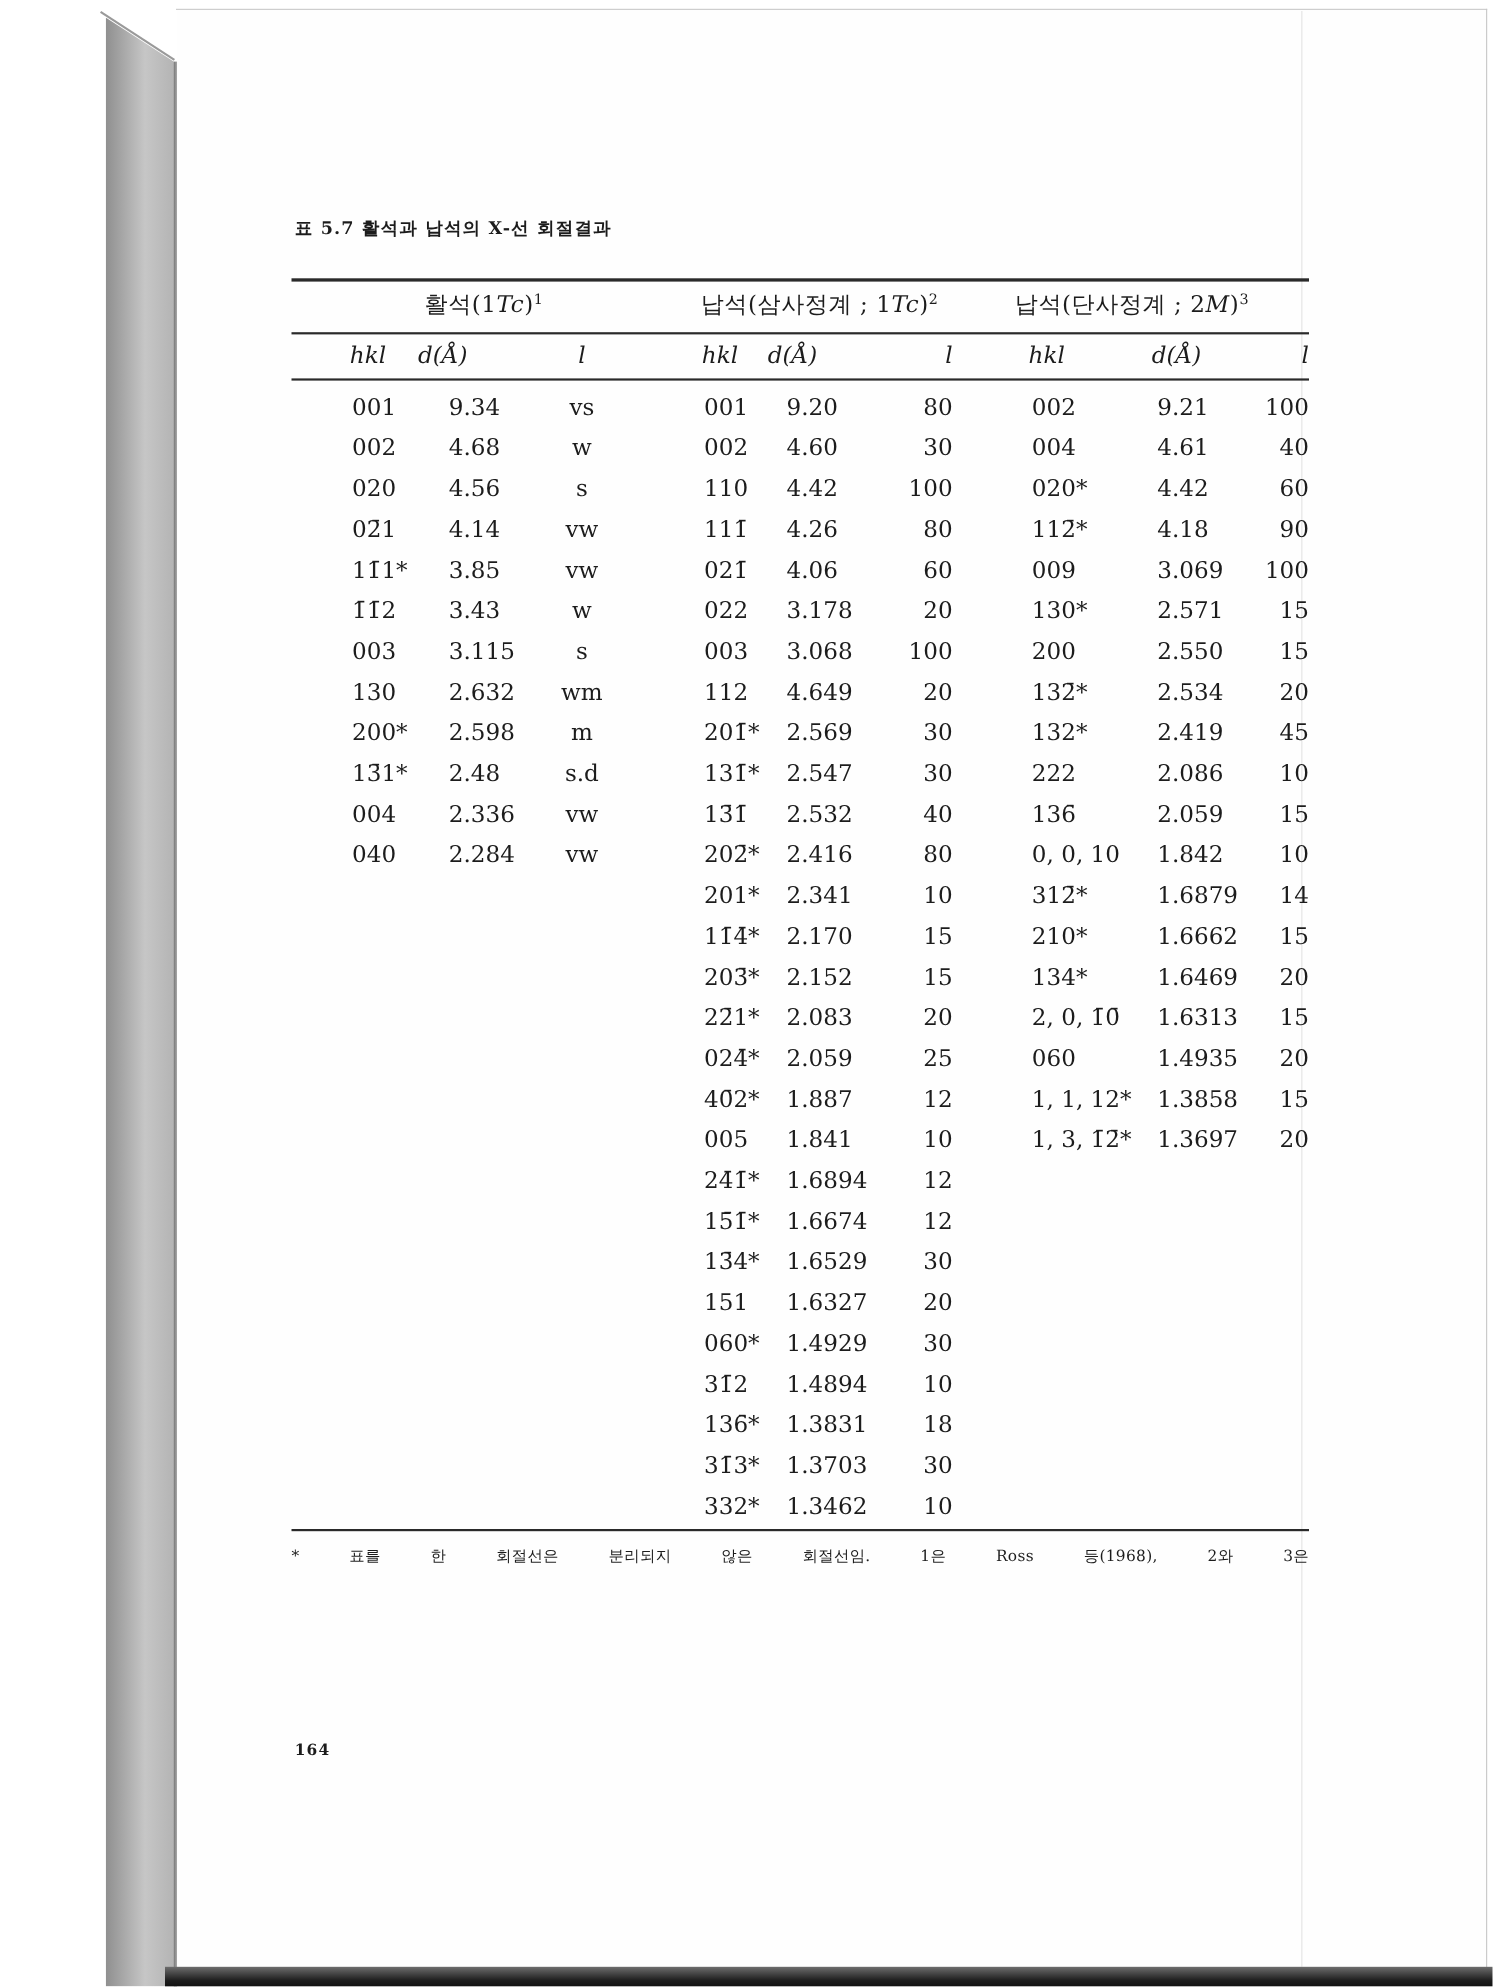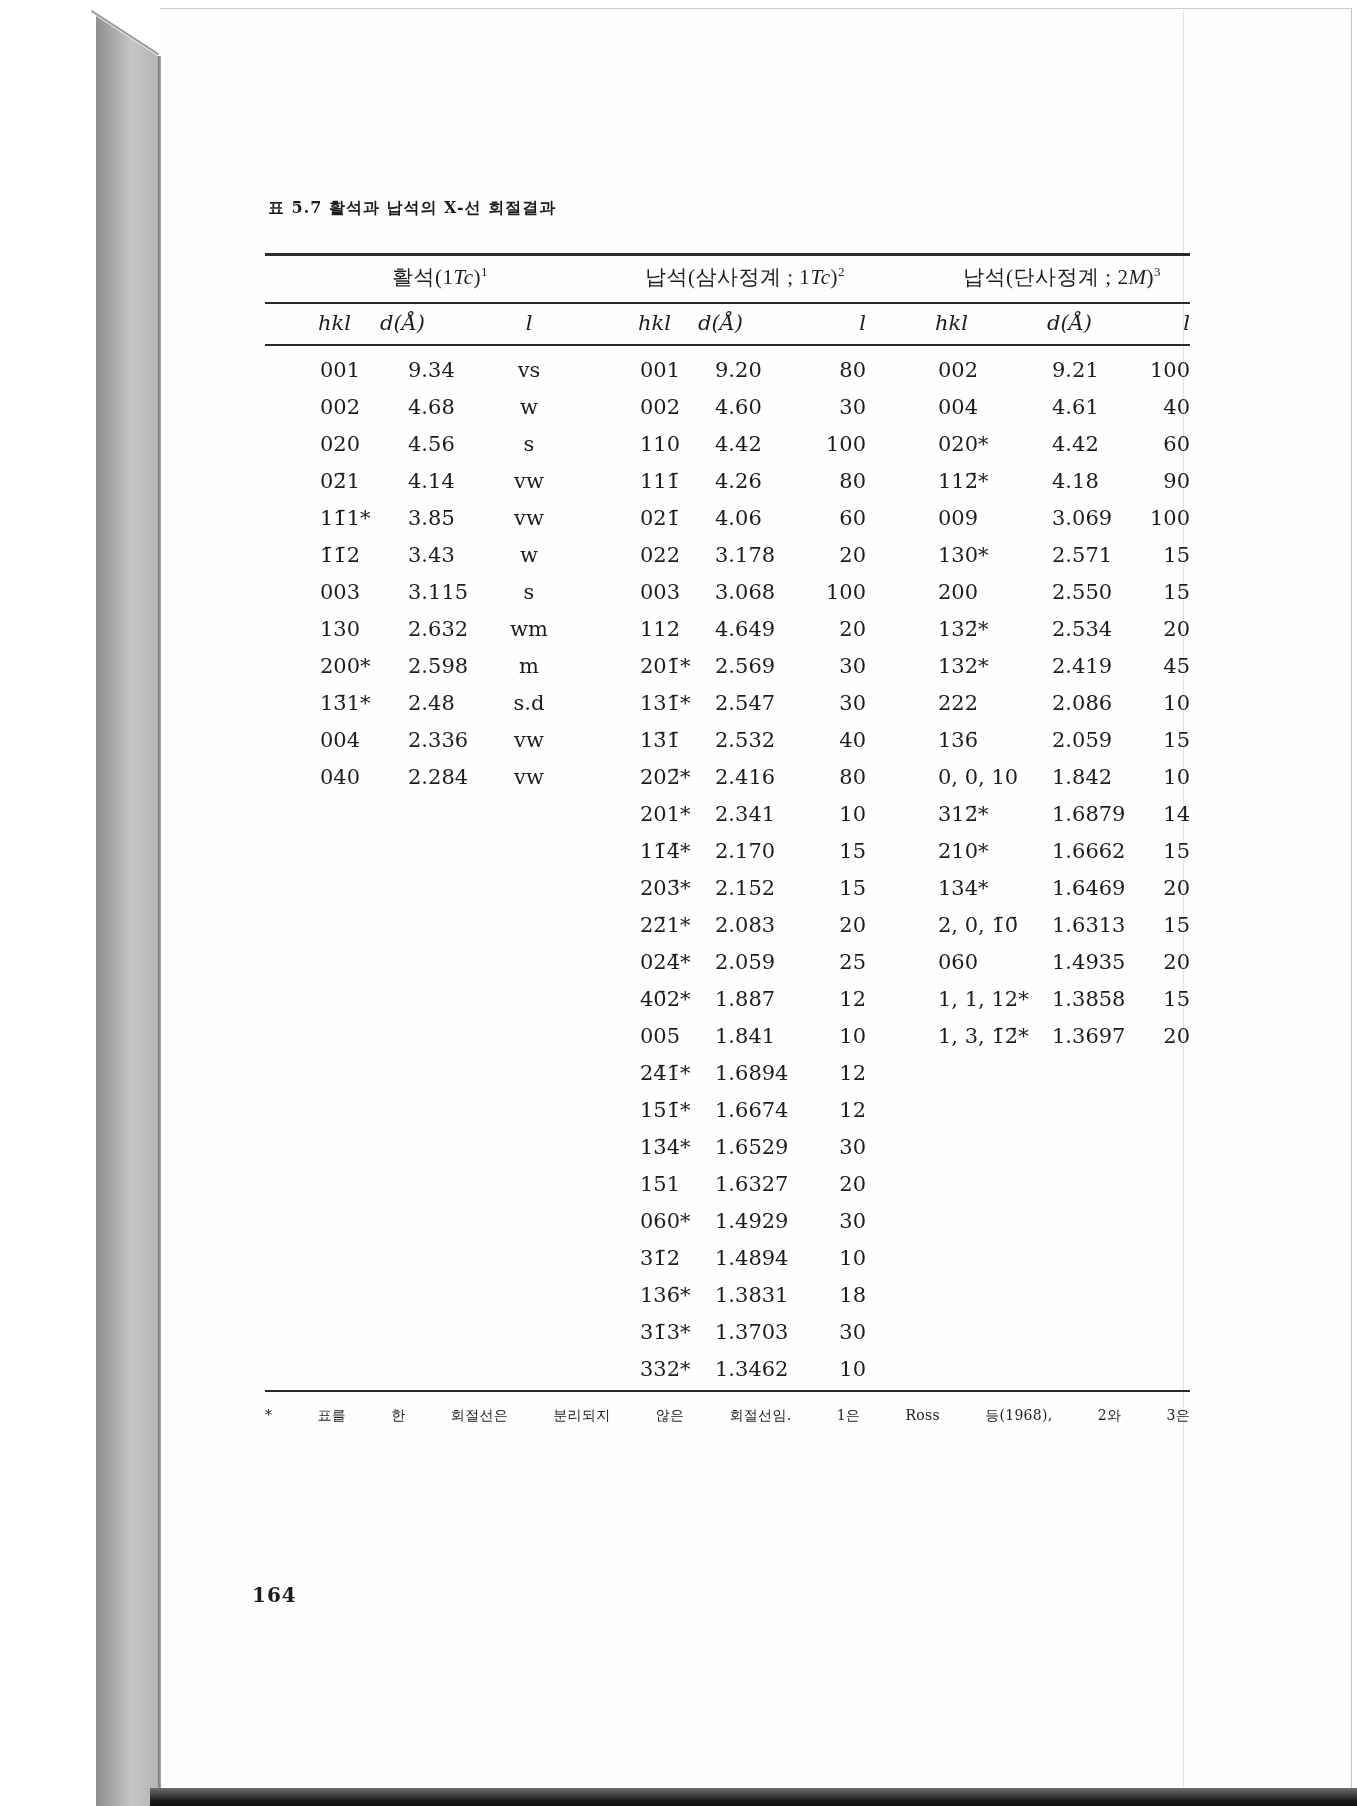--- a/index.html
+++ b/index.html
@@ -50,23 +50,23 @@
   .xrd-table {
     position:absolute; left:265px; top:253px; width:925px; height:1140px;
   }
   .rule { position:absolute; left:0; width:925px; background:#2a2a2a; }
   .rule-top    { top:0;      height:3px; }
   .rule-mid1   { top:49px;   height:2px; }
   .rule-mid2   { top:91px;   height:2px; }
   .rule-bottom { top:1137px; height:2px; }
   .group-title {
     position:absolute; top:10px; transform:translateX(-50%);
-    font-size:21px; white-space:nowrap; letter-spacing:0.5px;font-family:Liberation Serif, serif;
-  }
-  .gt1 { left:175px; } .gt2 { left:480px; } .gt3 { left:797px; }
+    font-size:21px; white-space:nowrap; letter-spacing:0.5px;
+  }
+  .gt1 { left:175px; } .gt2 { left:480px; } .gt3 { left:764px; }
   .group-title i { font-style:italic; }
   sup { font-size:13px; vertical-align:super; line-height:0; }
   .grp { position:absolute; display:grid; }
   .g1 { left:53px;  width:245px; grid-template-columns:62px 115px 68px; }
   .g2 { left:373px; width:228px; grid-template-columns:60px 110px 58px; }
   .g3 { left:670px; width:255px; grid-template-columns:112px 83px 60px; }
   .hdr { top:49px; }
   .hdr .cell { height:42px; line-height:42px; }
   .bdy { top:99px; grid-auto-rows:37px; }
   .cell { font-size:21px; line-height:37px; white-space:nowrap; }
@@ -80,22 +80,22 @@
   .g3 .c0 { text-align:left; padding-left:3px; }
   .g3 .c1 { text-align:left; padding-left:5px; }
   .g3 .c2 { text-align:right; }
   .footnote {
     position:absolute; left:265px; top:1398px; width:925px;
     font-size:14px; line-height:35px; letter-spacing:0.3px;
   }
   .fn-line1 { text-align:justify; text-align-last:justify; word-spacing:6px; }
   .fn-line2 { word-spacing:5px; }
   .page-number {
-    position:absolute; left:252px; top:1583px;
-    font-size:20px; font-weight:bold; letter-spacing:1px;
+    position:absolute; left:268px; top:1583px;
+    font-size:14px; font-weight:bold; letter-spacing:1px;
   }
 </style>
 </head>
 <body>
 
 <div class="book-spine"></div>
 <div class="spine-top-diag"></div>
 <div class="book-spine-edge"></div>
 <div class="page-surface"></div>
 <div class="page-top-edge"></div>

